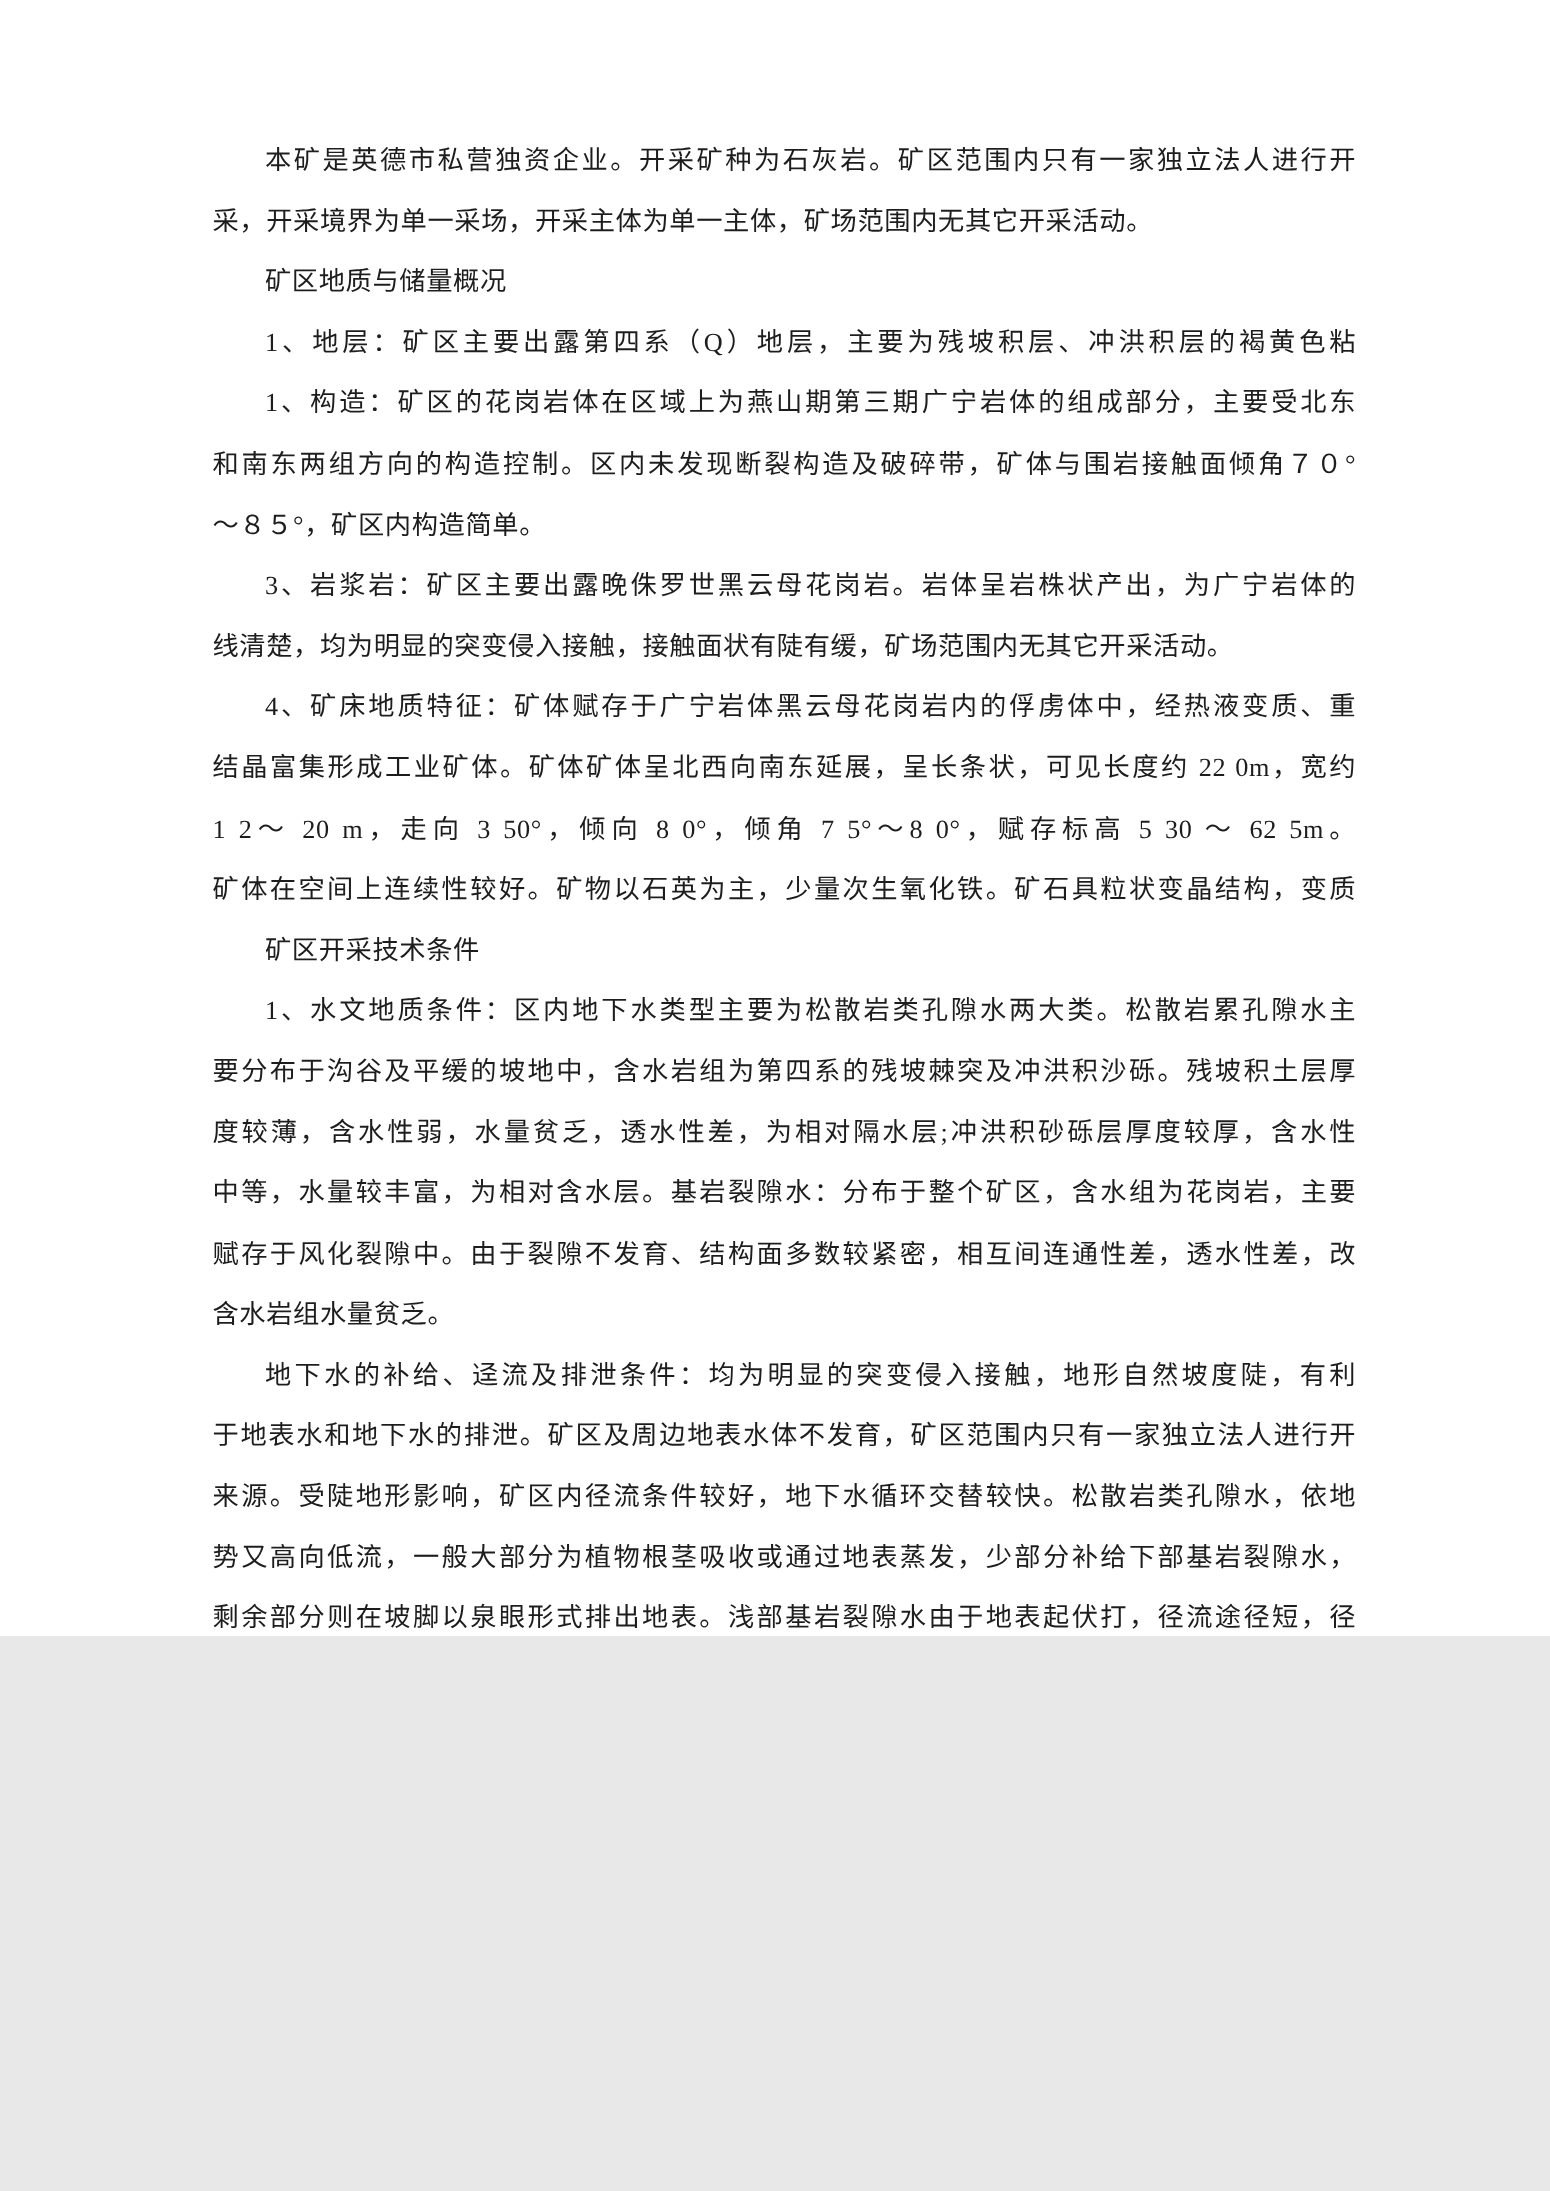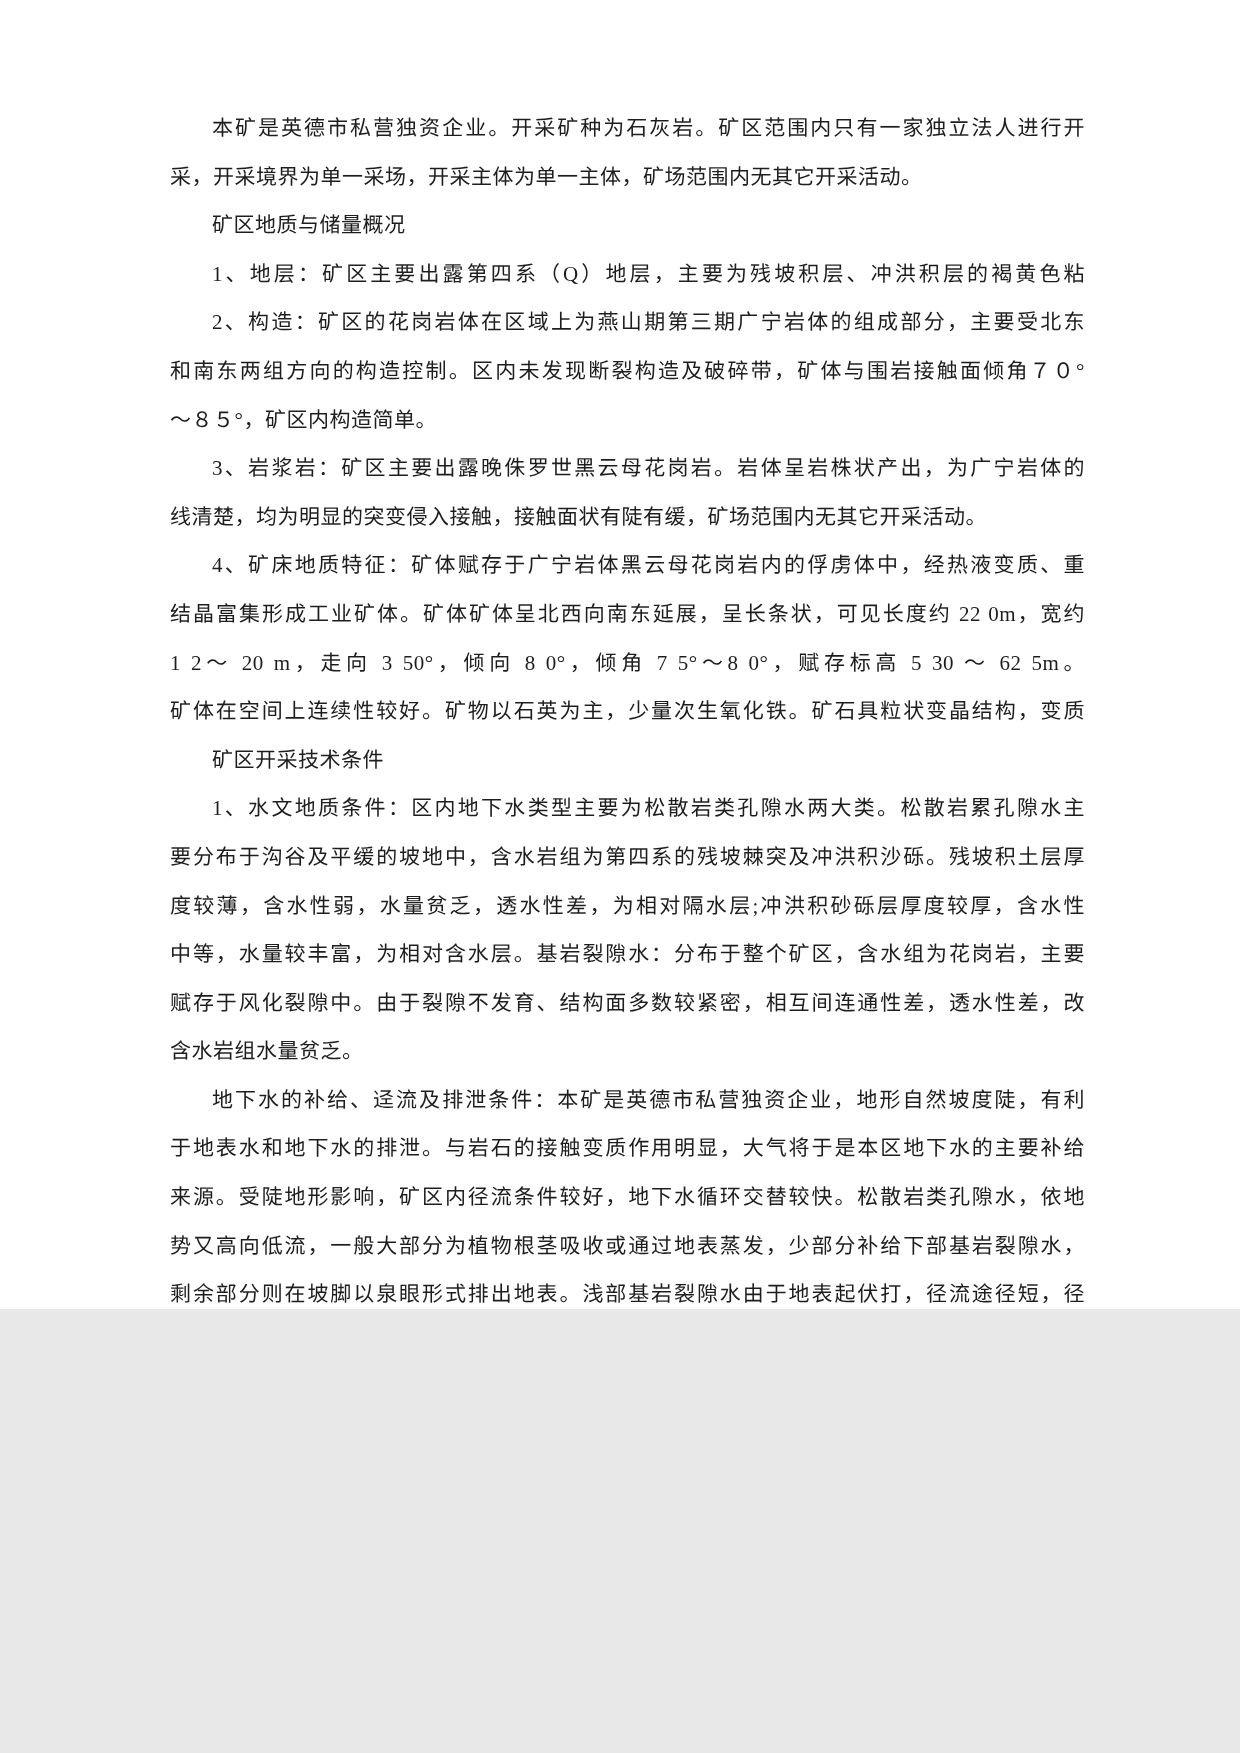--- a/index.html
+++ b/index.html
@@ -45,36 +45,36 @@
 </style>
 </head>
 <body>
 
 <div class="page" style="background: rgb(255, 255, 255); color: rgb(29, 29, 29);">
   <div class="doc-body">
       <div class="line indent fill">本矿是英德市私营独资企业。开采矿种为石灰岩。矿区范围内只有一家独立法人进行开</div>
       <div class="line">采，开采境界为单一采场，开采主体为单一主体，矿场范围内无其它开采活动。</div>
       <div class="line indent">矿区地质与储量概况</div>
       <div class="line indent fill">1、地层：矿区主要出露第四系（Q）地层，主要为残坡积层、冲洪积层的褐黄色粘</div>
-      <div class="line indent fill">2、构造：矿区的花岗岩体在区域上为燕山期第三期广宁岩体的组成部分，主要受北东</div>
+      <div class="line indent fill">1、构造：矿区的花岗岩体在区域上为燕山期第三期广宁岩体的组成部分，主要受北东</div>
       <div class="line fill">和南东两组方向的构造控制。区内未发现断裂构造及破碎带，矿体与围岩接触面倾角７０°</div>
       <div class="line">～８５°，矿区内构造简单。</div>
       <div class="line indent fill">3、岩浆岩：矿区主要出露晚侏罗世黑云母花岗岩。岩体呈岩株状产出，为广宁岩体的</div>
       <div class="line">线清楚，均为明显的突变侵入接触，接触面状有陡有缓，矿场范围内无其它开采活动。</div>
       <div class="line indent fill">4、矿床地质特征：矿体赋存于广宁岩体黑云母花岗岩内的俘虏体中，经热液变质、重</div>
       <div class="line fill">结晶富集形成工业矿体。矿体矿体呈北西向南东延展，呈长条状，可见长度约 22 0m，宽约</div>
       <div class="line fill">1 2～ 20 m，走向 3 50°，倾向 8 0°，倾角 7 5°～8 0°，赋存标高 5 30 ～ 62 5m。</div>
       <div class="line fill">矿体在空间上连续性较好。矿物以石英为主，少量次生氧化铁。矿石具粒状变晶结构，变质</div>
       <div class="line indent">矿区开采技术条件</div>
       <div class="line indent fill">1、水文地质条件：区内地下水类型主要为松散岩类孔隙水两大类。松散岩累孔隙水主</div>
       <div class="line fill">要分布于沟谷及平缓的坡地中，含水岩组为第四系的残坡棘突及冲洪积沙砾。残坡积土层厚</div>
       <div class="line fill">度较薄，含水性弱，水量贫乏，透水性差，为相对隔水层;冲洪积砂砾层厚度较厚，含水性</div>
       <div class="line fill">中等，水量较丰富，为相对含水层。基岩裂隙水：分布于整个矿区，含水组为花岗岩，主要</div>
       <div class="line fill">赋存于风化裂隙中。由于裂隙不发育、结构面多数较紧密，相互间连通性差，透水性差，改</div>
       <div class="line">含水岩组水量贫乏。</div>
-      <div class="line indent fill">地下水的补给、迳流及排泄条件：本矿是英德市私营独资企业，地形自然坡度陡，有利</div>
-      <div class="line fill">于地表水和地下水的排泄。与岩石的接触变质作用明显，大气将于是本区地下水的主要补给</div>
+      <div class="line indent fill">地下水的补给、迳流及排泄条件：均为明显的突变侵入接触，地形自然坡度陡，有利</div>
+      <div class="line fill">于地表水和地下水的排泄。矿区及周边地表水体不发育，矿区范围内只有一家独立法人进行开</div>
       <div class="line fill">来源。受陡地形影响，矿区内径流条件较好，地下水循环交替较快。松散岩类孔隙水，依地</div>
       <div class="line fill">势又高向低流，一般大部分为植物根茎吸收或通过地表蒸发，少部分补给下部基岩裂隙水，</div>
       <div class="line fill">剩余部分则在坡脚以泉眼形式排出地表。浅部基岩裂隙水由于地表起伏打，径流途径短，径</div>
       <div class="line fill">富水贫乏，水文地质条件简单。工程地址条件：矿体顶底板为黑云母花岗岩，矿体为变质石</div>
     </div>
 </div>
 
 </body></html>

